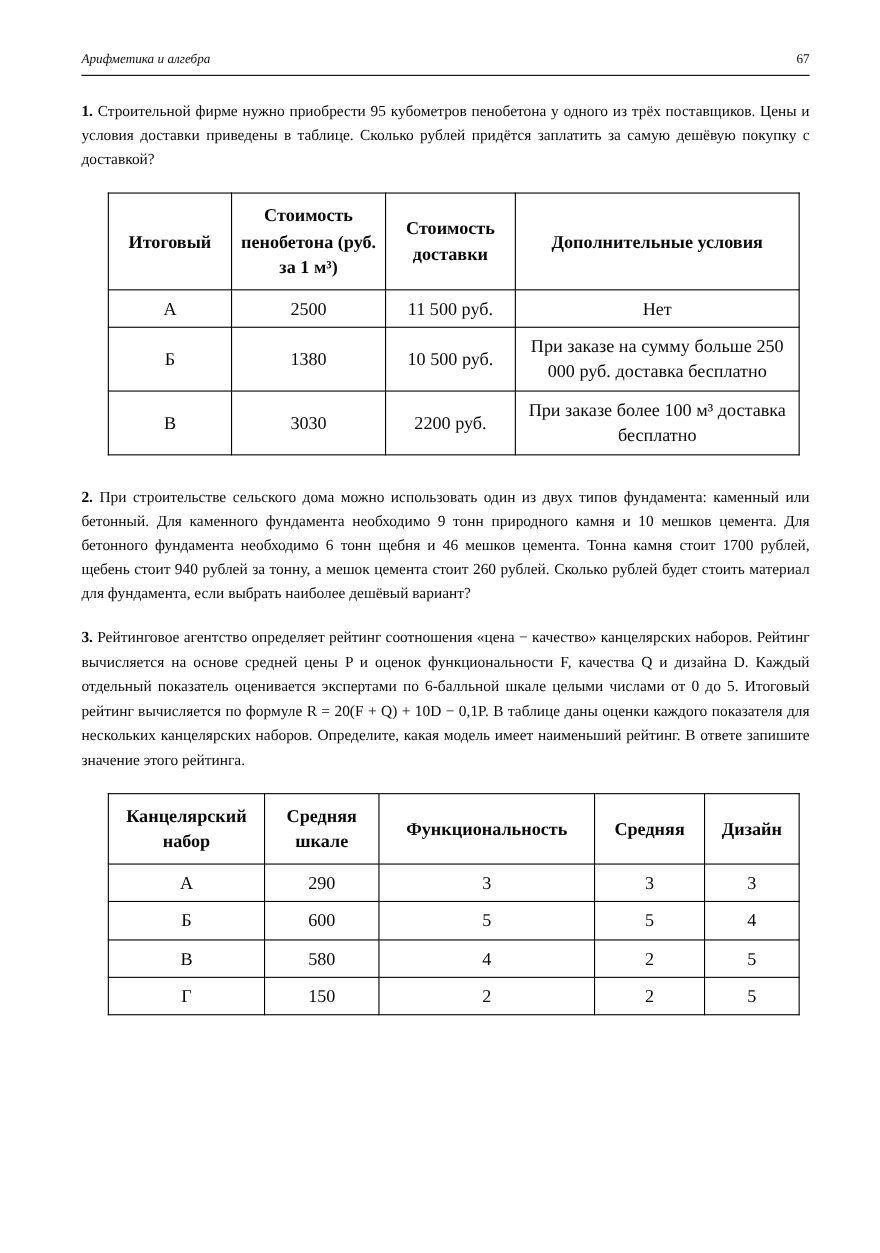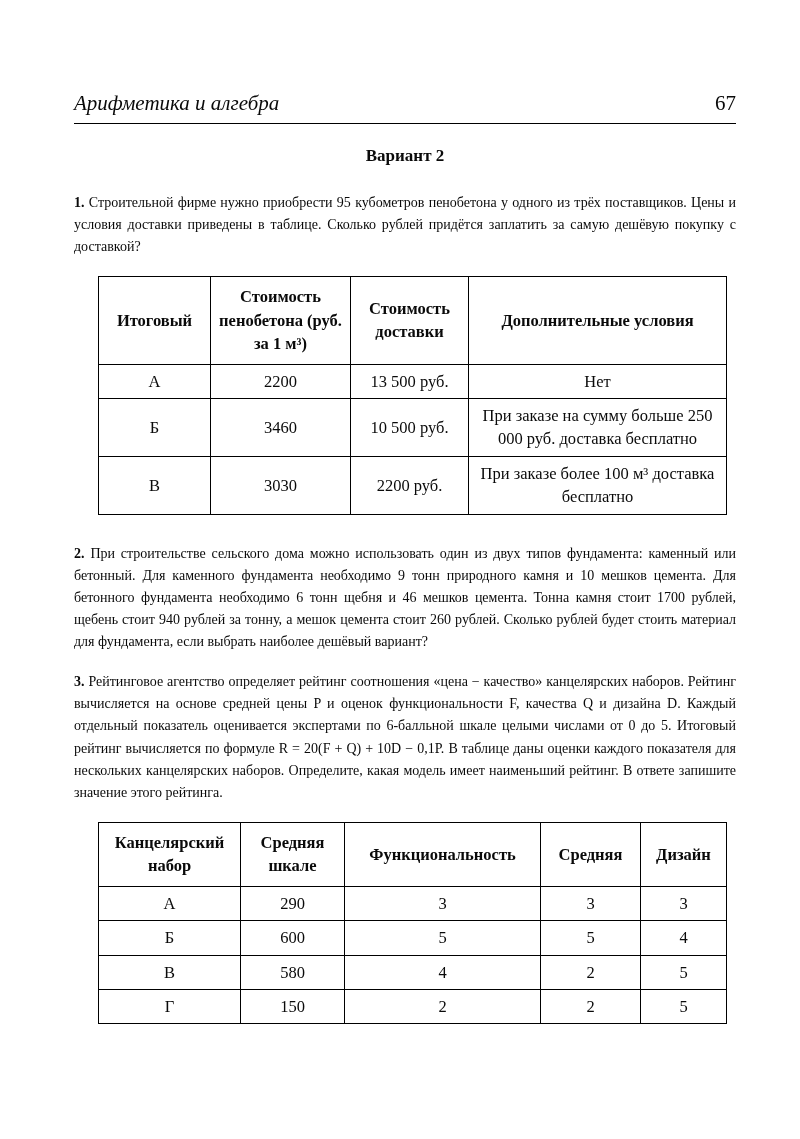--- a/index.html
+++ b/index.html
@@ -6,25 +6,25 @@
   html, body { background:#ffffff; }
   body {
     width:800px; min-height:1139px;
     font-family:"Liberation Serif", serif;
     color:#0a0a0a;
     position:relative;
   }
   .page { padding:46px 64px 40px 74px; }
 
   .running-head {
-    display:flex; justify-content:space-between; align-items:flex-end;
-    font-size:21px; padding-bottom:7px;
+    display:flex; justify-content:space-between; align-items:center;
+    font-size:12px; padding-bottom:7px;
   }
   .head-left { font-style:italic; }
-  .head-right { font-style:normal;margin-top:45px; }
+  .head-right { font-style:normal; }
   .rule { border-top:1.3px solid #000; margin-bottom:22px; }
 
   .variant {
     text-align:center; font-size:17px; font-weight:bold;
     margin:2px 0 26px 0;
   }
 
   .problem {
     font-size:14px; line-height:1.58; text-align:justify;
     margin-bottom:18px;
@@ -53,21 +53,20 @@
 <body>
 
 <div class="page">
 
   <header class="running-head">
     <span class="head-left">Арифметика и алгебра</span>
     <span class="head-right">67</span>
   </header>
   <div class="rule"></div>
 
-  <h1 class="variant">Вариант 2</h1>
 
   <p class="problem"><b>1.</b> <span>Строительной фирме нужно приобрести 95 кубометров пенобетона у одного из трёх поставщиков. Цены и условия доставки приведены в таблице. Сколько рублей придётся заплатить за самую дешёвую покупку с доставкой?</span></p>
 
   <table class="tbl">
     <colgroup>
       <col style="width:112px">
         <col style="width:140px">
         <col style="width:118px">
         <col style="width:258px">
     </colgroup>
@@ -75,27 +74,27 @@
       <tr>
         <th>Итоговый</th>
         <th>Стоимость пенобетона (руб. за 1 м³)</th>
         <th>Стоимость доставки</th>
         <th>Дополнительные условия</th>
       </tr>
     </thead>
     <tbody>
       <tr>
         <td class="supplier-col">А</td>
-        <td>2200</td>
-        <td>13 500 руб.</td>
+        <td>2500</td>
+        <td>11 500 руб.</td>
         <td>Нет</td>
       </tr>
       <tr>
         <td class="supplier-col">Б</td>
-        <td>3460</td>
+        <td>1380</td>
         <td>10 500 руб.</td>
         <td>При заказе на сумму больше 250 000 руб. доставка бесплатно</td>
       </tr>
       <tr>
         <td class="supplier-col">В</td>
         <td>3030</td>
         <td>2200 руб.</td>
         <td>При заказе более 100 м³ доставка бесплатно</td>
       </tr>
     </tbody>

